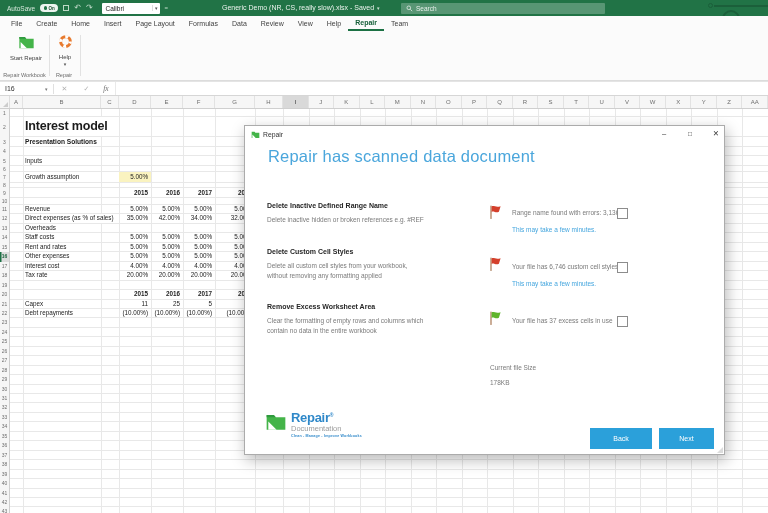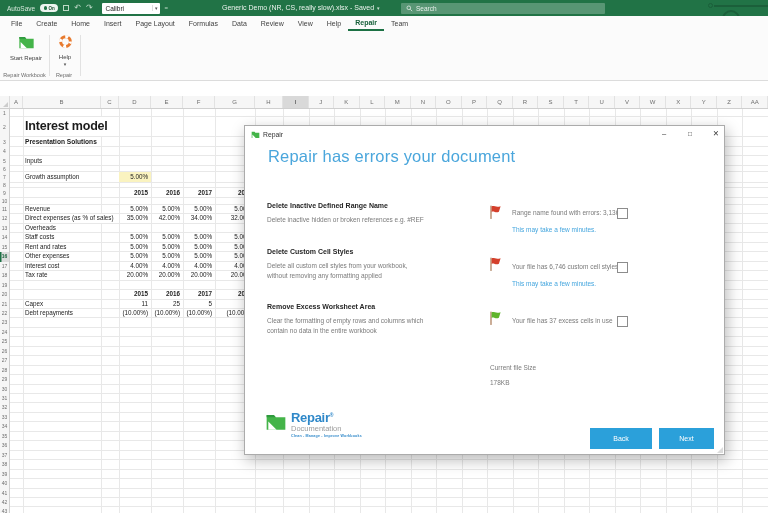--- a/index.html
+++ b/index.html
@@ -178,20 +178,29 @@
       </svg>
       <div class="lbl">Help</div>
       <div class="rb-caret">▾</div>
     </div>
     <div class="rb-group-label" style="left:0;width:49px;">Repair Workbook</div>
     <div class="rb-group-label" style="left:50px;width:28px;">Repair</div>
     <div class="rb-divider" style="left:49px;"></div>
     <div class="rb-divider" style="left:80px;"></div>
   </div>
 
+  <div class="fbar">
+    <span class="namebox">I16</span>
+    <span class="nb-caret">▾</span>
+    <span class="fb-sep"></span>
+    <span class="fb-x">✕</span>
+    <span class="fb-check">✓</span>
+    <span class="fb-fx">fx</span>
+    <span class="fb-field"></span>
+  </div>
 
   <div class="colheads" id="colheads">
     <span class="corner"></span>
   <span class="colhead" style="left: 10px; width: 13px;">A</span>
       <span class="colhead" style="left: 23px; width: 78px;">B</span>
       <span class="colhead" style="left: 101px; width: 18px;">C</span>
       <span class="colhead" style="left: 119px; width: 32px;">D</span>
       <span class="colhead" style="left: 151px; width: 32px;">E</span>
       <span class="colhead" style="left: 183px; width: 32px;">F</span>
       <span class="colhead" style="left: 215px; width: 40px;">G</span>
@@ -393,21 +402,21 @@
   <div class="dialog">
     <svg class="dlg-ico" width="9" height="9" viewBox="0 0 20 19">
       <path d="M1.5 3.5 h6.5 l1.8 2.2 h8.7 v11.3 h-17 Z" fill="#44b449"></path>
       <path d="M3 17 V9.5 L10.5 17 Z" fill="#ffffff"></path>
     </svg>
     <span class="dlg-title">Repair</span>
     <span class="dlg-ctl dlg-min">–</span>
     <span class="dlg-ctl dlg-max">□</span>
     <span class="dlg-ctl dlg-close">✕</span>
 
-    <div class="dlg-heading">Repair has errors your document</div>
+    <div class="dlg-heading">Repair has scanned data document</div>
 
     <div class="sec-title" style="top:76px;">Delete Inactive Defined Range Name</div>
     <div class="sec-desc" style="top:89px;">Delete inactive hidden or broken references e.g. #REF</div>
     <svg class="flag" style="top:79px;" viewBox="0 0 14 14">
       <path d="M3 1 v12.5" stroke="#a06a42" stroke-width="1.1" stroke-linecap="round"></path>
       <path d="M3.6 1.4 C6 0.2 8 3 12.6 1.2 L10.9 6.8 C7.5 8.4 6 5.6 3.6 6.9 Z" fill="#d4402c"></path>
     </svg>
     <div class="sec-result" style="top:83px;">Range name found with errors: 3,136</div>
     <div class="sec-note" style="top:100px;">This may take a few minutes.</div>
     <span class="cbx" style="top:82px;"></span>

